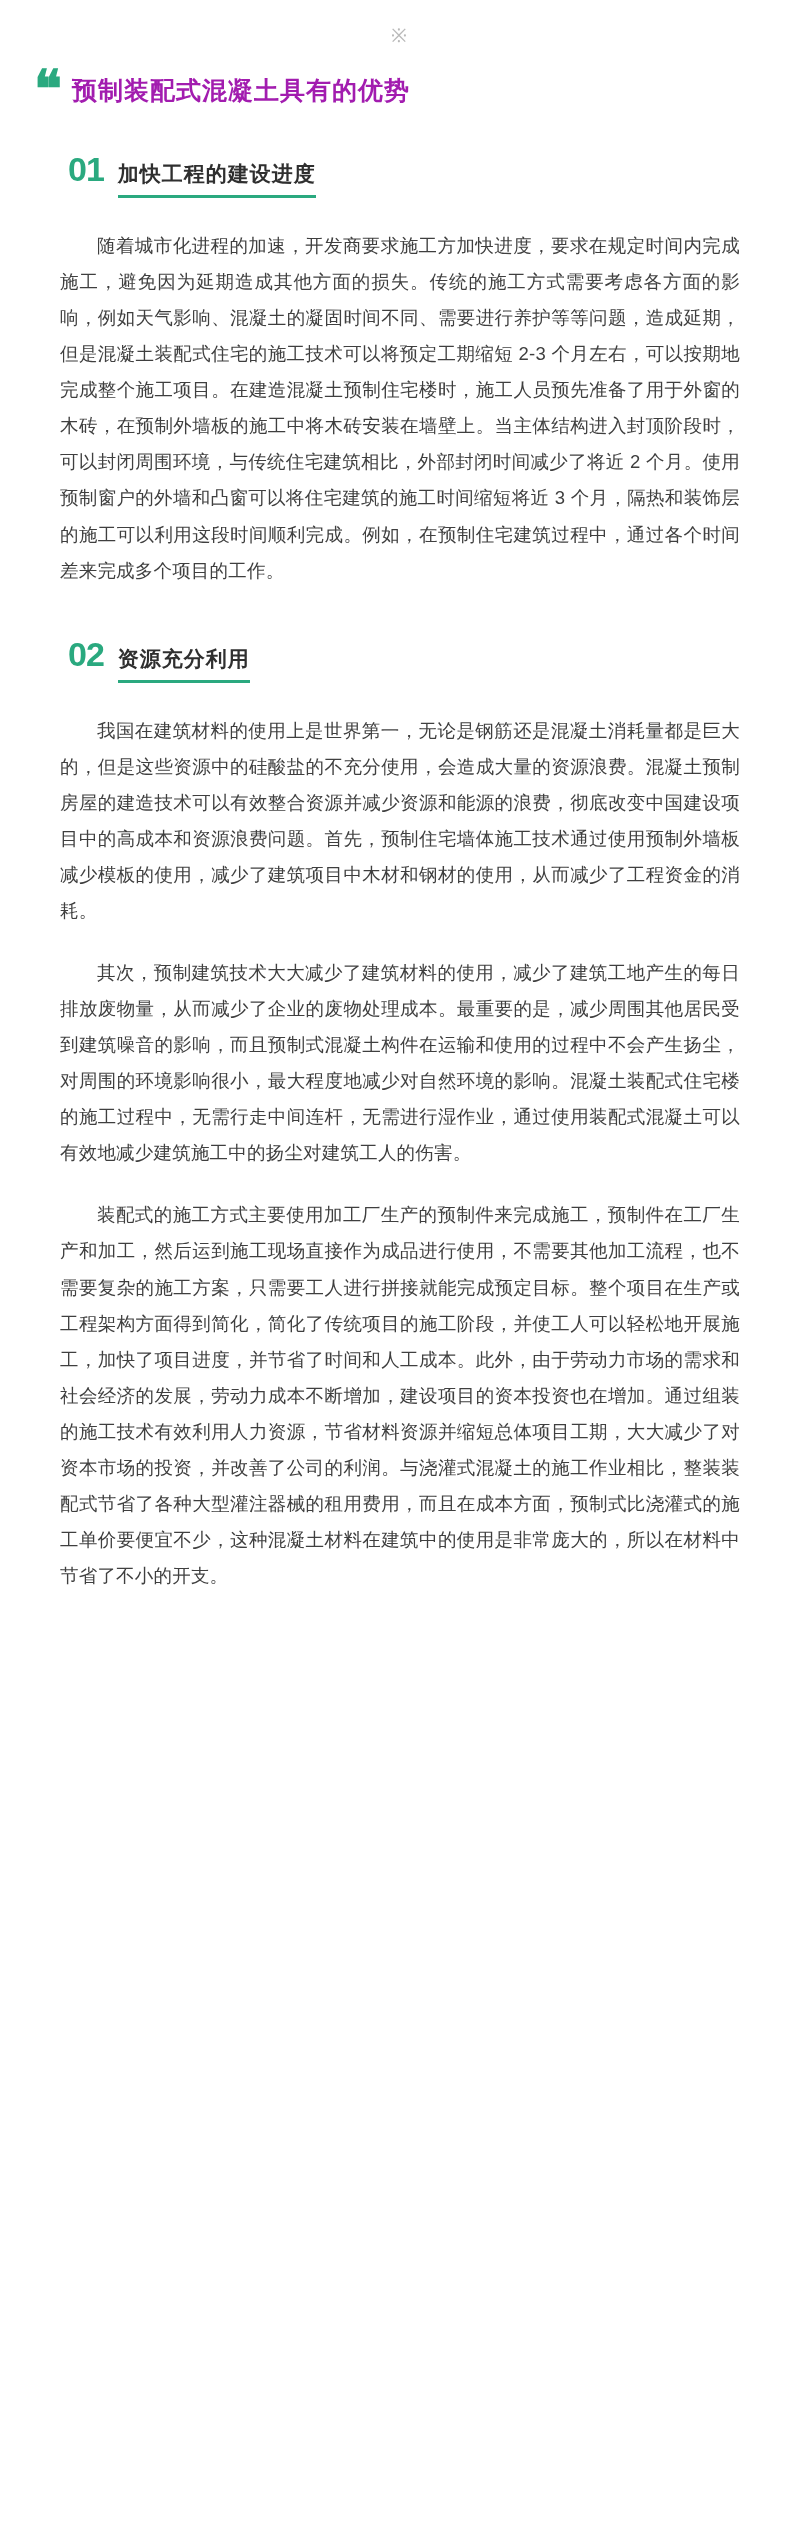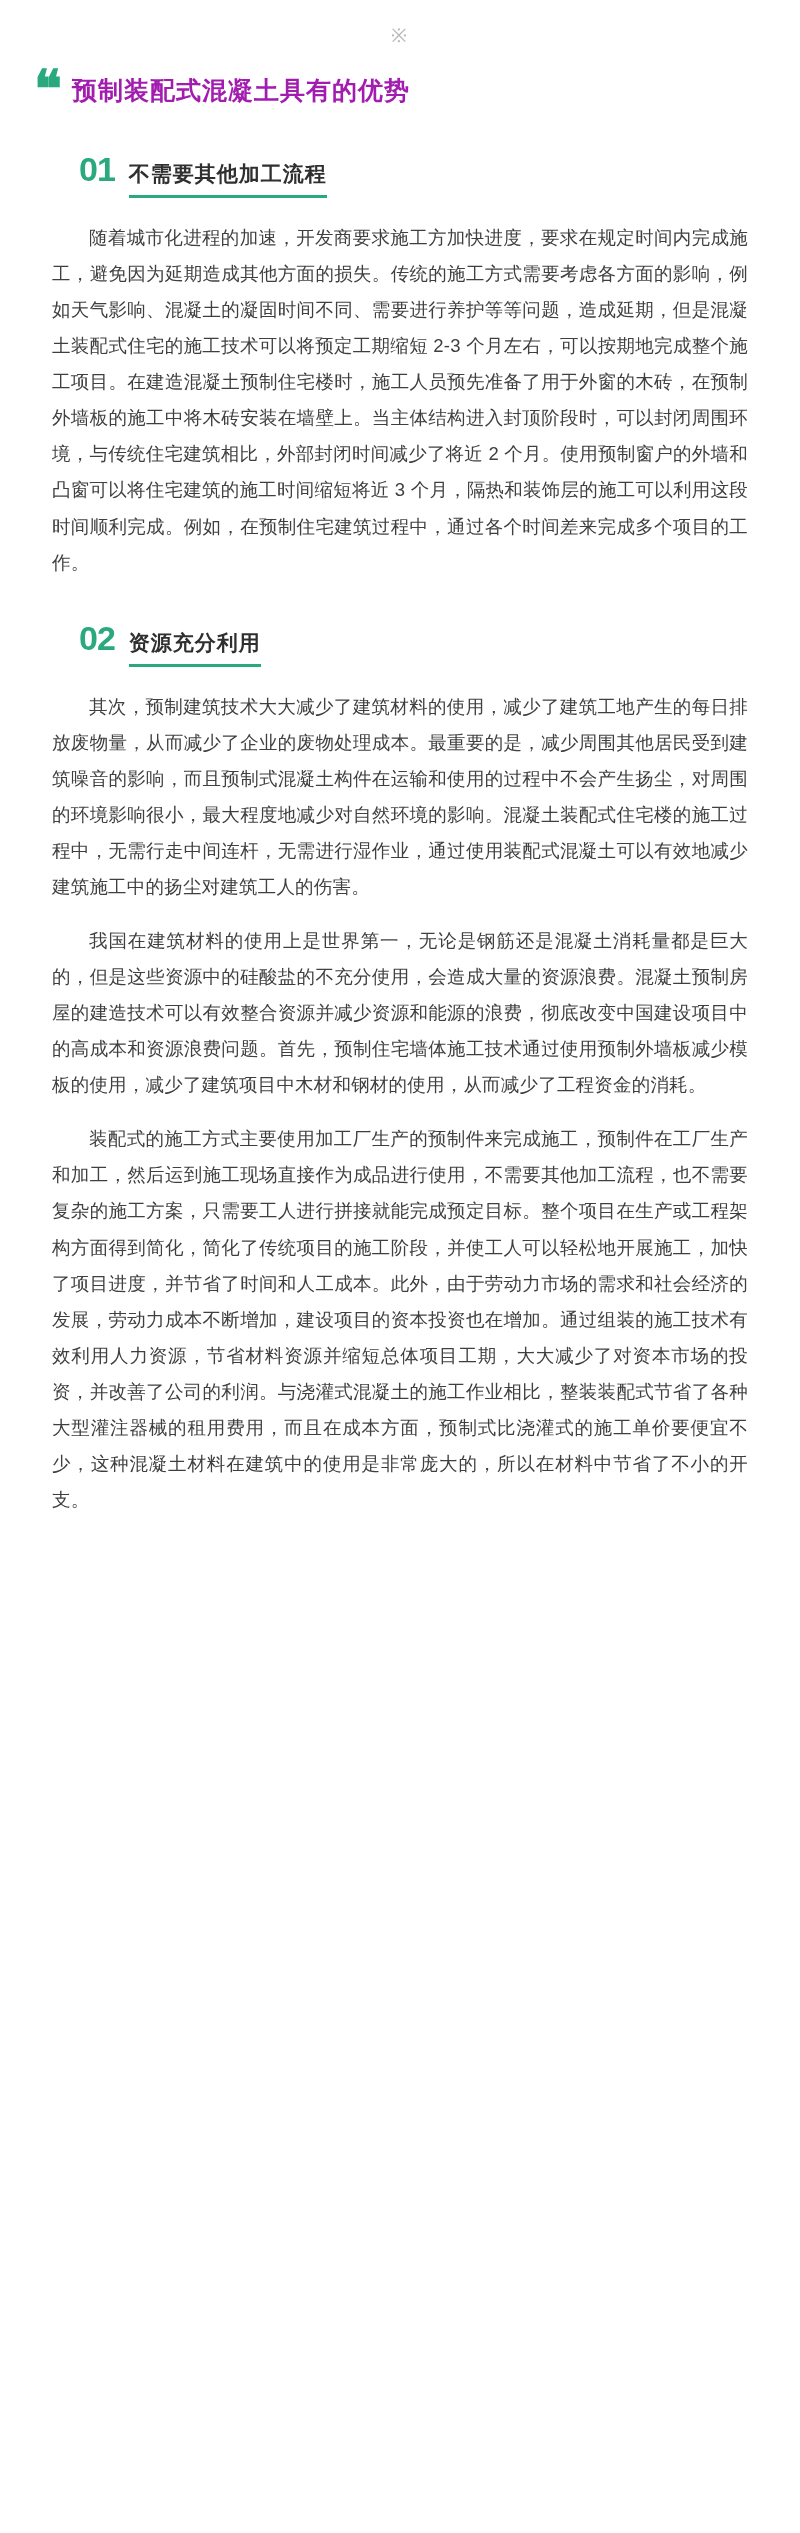--- a/index.html
+++ b/index.html
@@ -57,39 +57,38 @@
     align-items: baseline;
     padding: 34px 0 4px 24px;
   }
   .sec-num {
     color: #2aa97f;
     font-size: 34px;
     font-weight: bold;
     font-family: "Liberation Sans", sans-serif;
     margin-right: 14px;
     letter-spacing: -1px;
-    margin-left: 11px;
   }
   .sec-title-wrap {
     display: inline-block;
   }
   .sec-title {
     color: #2f2f2f;
     font-size: 21px;
     font-weight: bold;
     letter-spacing: 1px;
     padding-bottom: 7px;
   }
   .sec-underline {
     height: 3px;
     background: #2aa97f;
     width: 100%;
   }
   p.body-text {
-    margin: 4px;
+    margin: 12px;
     padding: 14px 0 0 0;
     font-size: 18.5px;
     line-height: 1.95;
     text-align: justify;
     text-justify: inter-ideograph;
     text-indent: 2em;
     color: #3f3f3f;
     letter-spacing: 0.2px;
   }
   .section-body {
@@ -105,40 +104,40 @@
 
   <div class="title-row">
     <span class="quote-mark">❝</span>
     <span class="doc-title">预制装配式混凝土具有的优势</span>
   </div>
 
   <div class="section">
     <div class="section-head">
       <span class="sec-num">01</span>
       <span class="sec-title-wrap">
-        <div class="sec-title">不需要其他加工流程</div>
+        <div class="sec-title">加快工程的建设进度</div>
         <div class="sec-underline"></div>
       </span>
     </div>
     <div class="section-body">
       <p class="body-text">随着城市化进程的加速，开发商要求施工方加快进度，要求在规定时间内完成施工，避免因为延期造成其他方面的损失。传统的施工方式需要考虑各方面的影响，例如天气影响、混凝土的凝固时间不同、需要进行养护等等问题，造成延期，但是混凝土装配式住宅的施工技术可以将预定工期缩短 2-3 个月左右，可以按期地完成整个施工项目。在建造混凝土预制住宅楼时，施工人员预先准备了用于外窗的木砖，在预制外墙板的施工中将木砖安装在墙壁上。当主体结构进入封顶阶段时，可以封闭周围环境，与传统住宅建筑相比，外部封闭时间减少了将近 2 个月。使用预制窗户的外墙和凸窗可以将住宅建筑的施工时间缩短将近 3 个月，隔热和装饰层的施工可以利用这段时间顺利完成。例如，在预制住宅建筑过程中，通过各个时间差来完成多个项目的工作。</p>
     </div>
   </div>
 
   <div class="section">
     <div class="section-head">
       <span class="sec-num">02</span>
       <span class="sec-title-wrap">
         <div class="sec-title">资源充分利用</div>
         <div class="sec-underline"></div>
       </span>
     </div>
     <div class="section-body">
+      <p class="body-text">我国在建筑材料的使用上是世界第一，无论是钢筋还是混凝土消耗量都是巨大的，但是这些资源中的硅酸盐的不充分使用，会造成大量的资源浪费。混凝土预制房屋的建造技术可以有效整合资源并减少资源和能源的浪费，彻底改变中国建设项目中的高成本和资源浪费问题。首先，预制住宅墙体施工技术通过使用预制外墙板减少模板的使用，减少了建筑项目中木材和钢材的使用，从而减少了工程资金的消耗。</p>
       <p class="body-text">其次，预制建筑技术大大减少了建筑材料的使用，减少了建筑工地产生的每日排放废物量，从而减少了企业的废物处理成本。最重要的是，减少周围其他居民受到建筑噪音的影响，而且预制式混凝土构件在运输和使用的过程中不会产生扬尘，对周围的环境影响很小，最大程度地减少对自然环境的影响。混凝土装配式住宅楼的施工过程中，无需行走中间连杆，无需进行湿作业，通过使用装配式混凝土可以有效地减少建筑施工中的扬尘对建筑工人的伤害。</p>
-      <p class="body-text">我国在建筑材料的使用上是世界第一，无论是钢筋还是混凝土消耗量都是巨大的，但是这些资源中的硅酸盐的不充分使用，会造成大量的资源浪费。混凝土预制房屋的建造技术可以有效整合资源并减少资源和能源的浪费，彻底改变中国建设项目中的高成本和资源浪费问题。首先，预制住宅墙体施工技术通过使用预制外墙板减少模板的使用，减少了建筑项目中木材和钢材的使用，从而减少了工程资金的消耗。</p>
     </div>
   </div>
 
   <div class="section">
     <div class="section-body">
       <p class="body-text">装配式的施工方式主要使用加工厂生产的预制件来完成施工，预制件在工厂生产和加工，然后运到施工现场直接作为成品进行使用，不需要其他加工流程，也不需要复杂的施工方案，只需要工人进行拼接就能完成预定目标。整个项目在生产或工程架构方面得到简化，简化了传统项目的施工阶段，并使工人可以轻松地开展施工，加快了项目进度，并节省了时间和人工成本。此外，由于劳动力市场的需求和社会经济的发展，劳动力成本不断增加，建设项目的资本投资也在增加。通过组装的施工技术有效利用人力资源，节省材料资源并缩短总体项目工期，大大减少了对资本市场的投资，并改善了公司的利润。与浇灌式混凝土的施工作业相比，整装装配式节省了各种大型灌注器械的租用费用，而且在成本方面，预制式比浇灌式的施工单价要便宜不少，这种混凝土材料在建筑中的使用是非常庞大的，所以在材料中节省了不小的开支。</p>
     </div>
   </div>
 
 </div>

